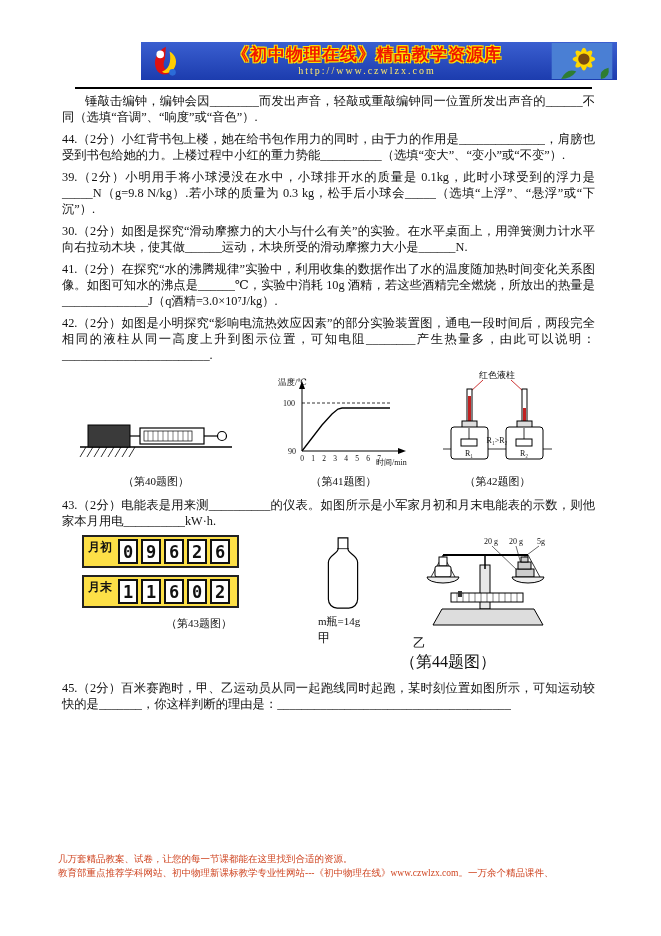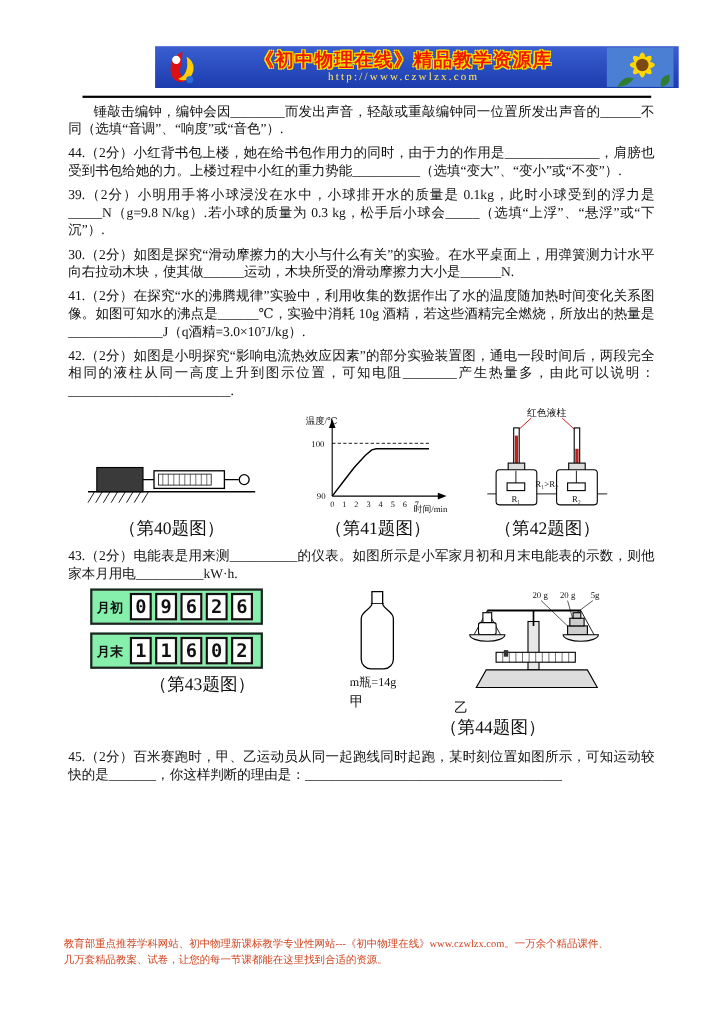--- a/index.html
+++ b/index.html
@@ -21,25 +21,25 @@
   .content{position:absolute;left:62px;top:93px;width:533px;font-size:12.3px;line-height:16px;}
   .q{margin:0 0 6px 0;text-align:justify;}
   .q-indent{text-indent:23px;}
 
   .figrow{display:flex;}
   .figrow1{margin:2px 0 8px 14px;align-items:flex-end;}
   .fig{text-align:center;}
   .fig40w{width:160px;}
   .fig41w{width:135px;margin-left:40px;}
   .fig42w{width:125px;margin-left:24px;}
-  .figcap{font-size:16px;margin-top:2px;}
+  .figcap{font-size:11px;margin-top:2px;}
 
   .figrow2{margin:4px 0 10px 20px;align-items:flex-start;}
   .meters{width:176px;}
-  .meter-row{display:flex;align-items:center;border:2px solid #222;background:#86efac;
+  .meter-row{display:flex;border:2px solid #222;background:#fde047;
     padding:2px 4px;margin-bottom:7px;width:fit-content;}
   .meter-label{font-size:12px;font-weight:bold;margin-right:6px;
     font-family:"Liberation Sans","DejaVu Sans",sans-serif;white-space:nowrap;}
   .digit-box{display:inline-block;width:20px;height:25px;border:2px solid #111;margin-right:3px;
     font-family:"DejaVu Sans Mono","Liberation Mono",monospace;font-size:17px;font-weight:bold;
     text-align:center;line-height:23px;background:#fff;box-sizing:border-box;}
   .meters .figcap{text-align:right;width:150px;}
 
   .fig44group{margin-left:60px;display:flex;flex-wrap:wrap;width:260px;}
   .bottle-fig{width:95px;text-align:left;}
@@ -263,17 +263,17 @@
         </div>
 
         <div class="cap44">（第44题图）</div>
       </div>
     </div>
 
     <p class="q">45.（2分）百米赛跑时，甲、乙运动员从同一起跑线同时起跑，某时刻位置如图所示，可知运动较快的是_______，你这样判断的理由是：______________________________________</p>
   </div>
 
   <div class="footer">
+    <div>几万套精品教案、试卷，让您的每一节课都能在这里找到合适的资源。</div>
     <div>教育部重点推荐学科网站、初中物理新课标教学专业性网站---《初中物理在线》www.czwlzx.com。一万余个精品课件、</div>
-    <div>几万套精品教案、试卷，让您的每一节课都能在这里找到合适的资源。</div>
   </div>
 
 </div>
 
 </body></html>

